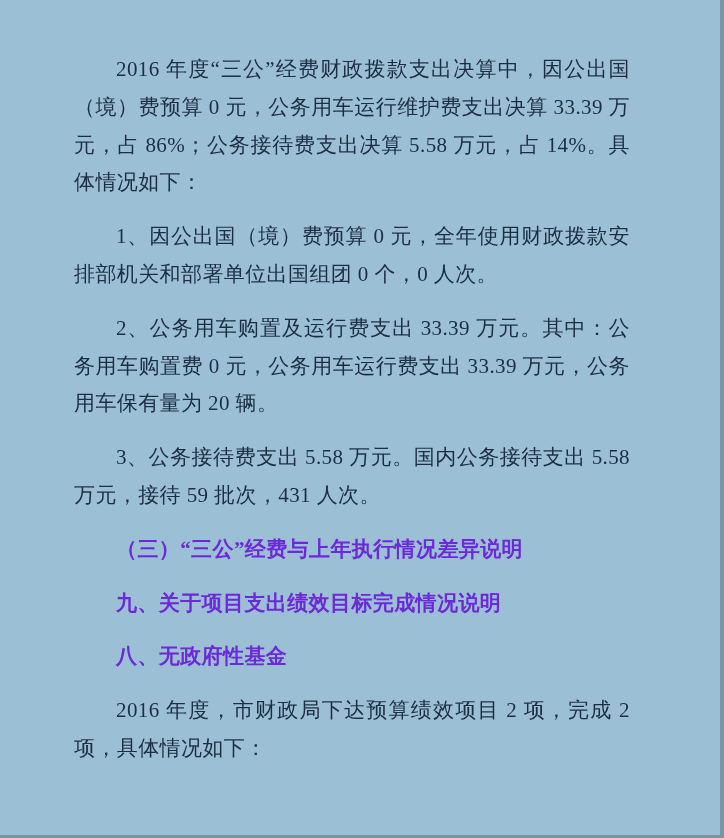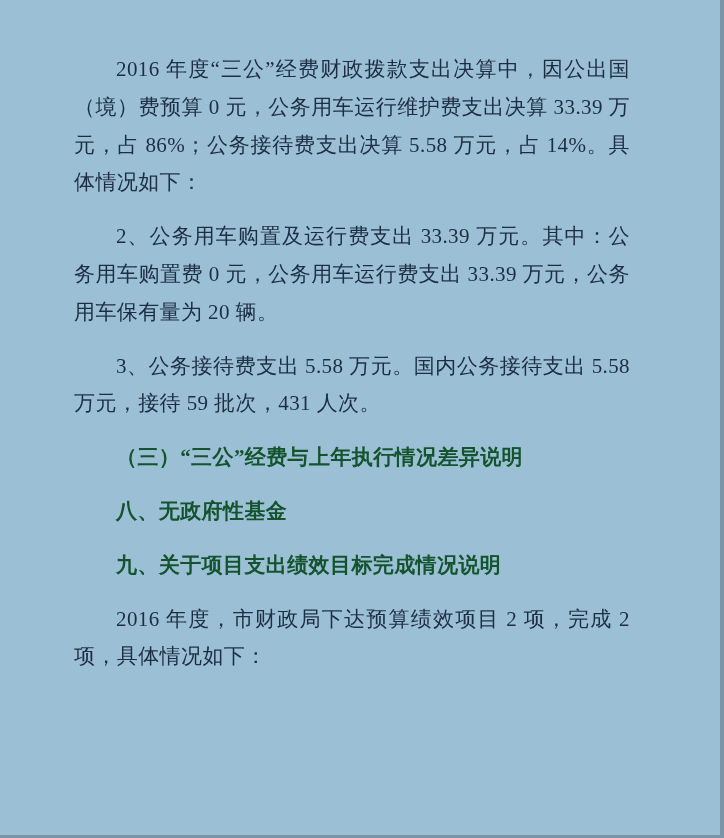--- a/index.html
+++ b/index.html
@@ -26,21 +26,21 @@
     text-align: justify;
     letter-spacing: 0.4px;
   }
   .content p {
     margin: 16px;
     padding: 0;
     text-indent: 2em;
   }
   .content p.heading {
     font-weight: bold;
-    color: #14532d;
+    color: #6d28d9;
   }
   .edge-right {
     position: absolute;
     top: 0;
     right: 0;
     width: 4px;
     height: 100%;
     background: #7b95a8;
   }
   .edge-bottom {
@@ -51,22 +51,23 @@
     height: 3px;
     background: #7b95a8;
   }
 </style>
 </head>
 <body>
 
 <div class="page">
   <div class="content">
     <p>2016 年度“三公”经费财政拨款支出决算中，因公出国（境）费预算 0 元，公务用车运行维护费支出决算 33.39 万元，占 86%；公务接待费支出决算 5.58 万元，占 14%。具体情况如下：</p>
+    <p>1、因公出国（境）费预算 0 元，全年使用财政拨款安排部机关和部署单位出国组团 0 个，0 人次。</p>
     <p>2、公务用车购置及运行费支出 33.39 万元。其中：公务用车购置费 0 元，公务用车运行费支出 33.39 万元，公务用车保有量为 20 辆。</p>
     <p>3、公务接待费支出 5.58 万元。国内公务接待支出 5.58 万元，接待 59 批次，431 人次。</p>
     <p class="heading">（三）“三公”经费与上年执行情况差异说明</p>
+    <p class="heading">九、关于项目支出绩效目标完成情况说明</p>
     <p class="heading">八、无政府性基金</p>
-    <p class="heading">九、关于项目支出绩效目标完成情况说明</p>
     <p>2016 年度，市财政局下达预算绩效项目 2 项，完成 2 项，具体情况如下：</p>
   </div>
   <div class="edge-right"></div>
   <div class="edge-bottom"></div>
 </div>
 
 </body></html>

